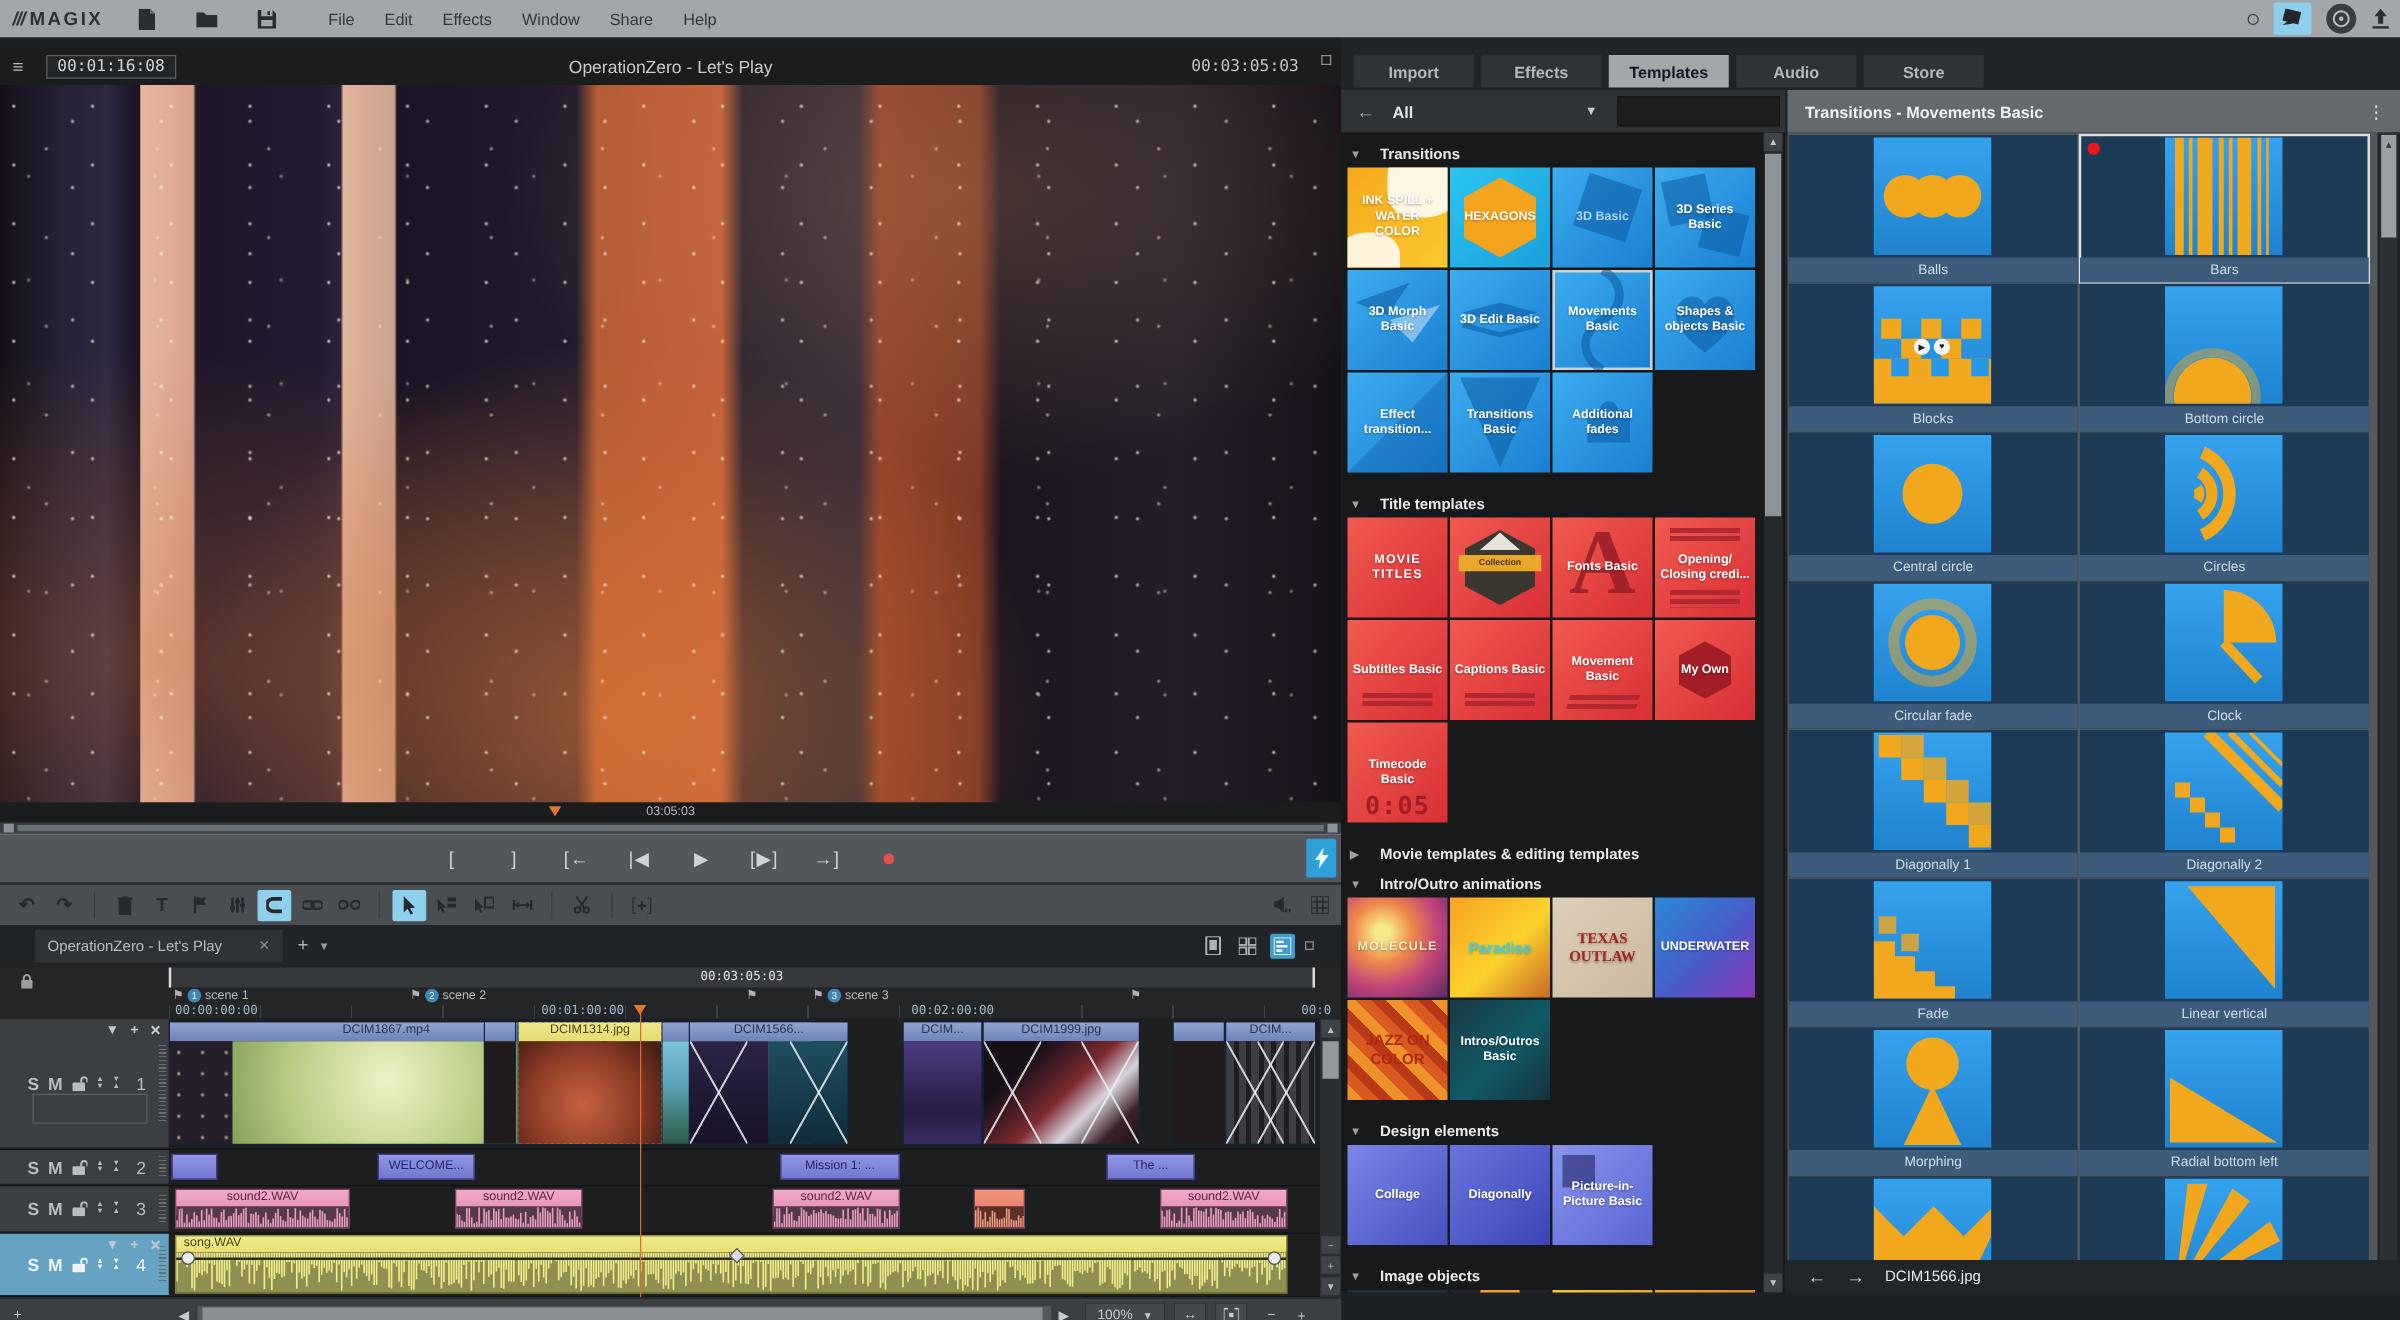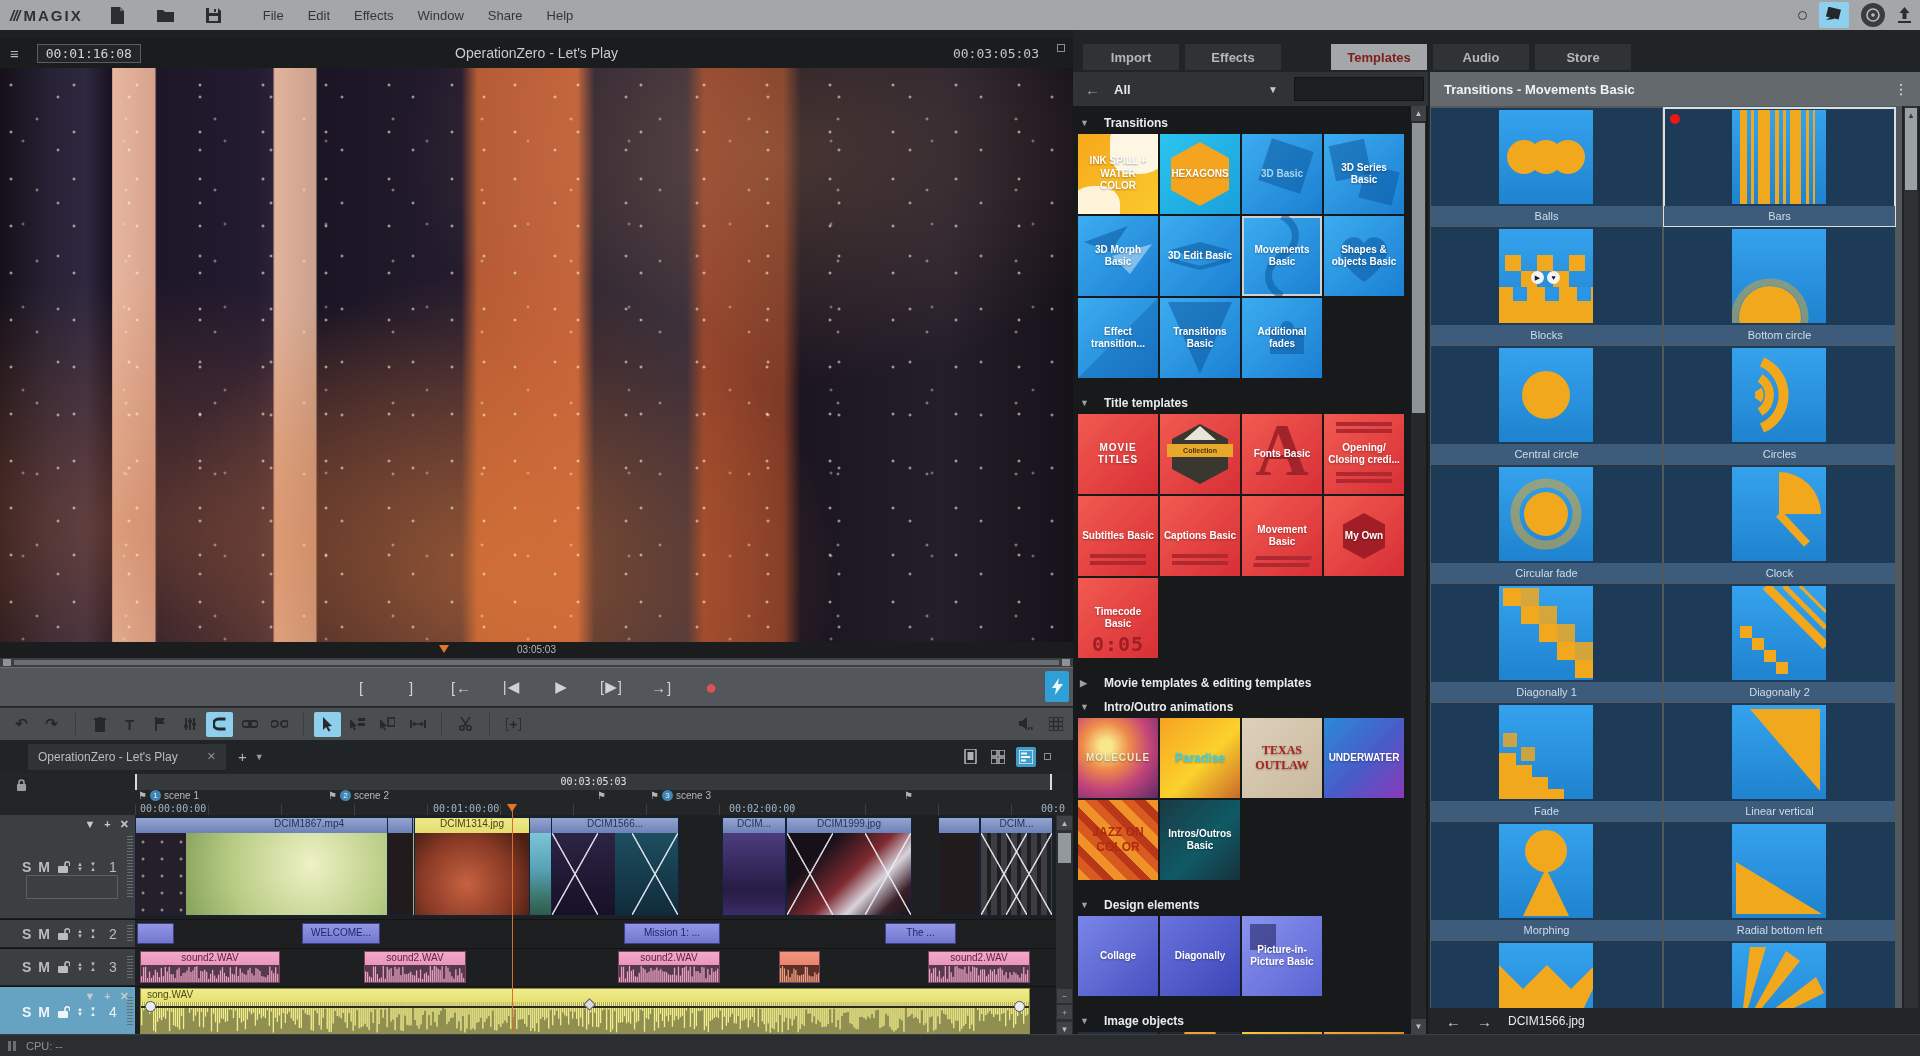--- a/index.html
+++ b/index.html
@@ -145,21 +145,21 @@
   .hs-box { background:#45494d; border:1px solid #303336; padding:0 6px; }
 
   .status { position:absolute; left:0; top:1034px; width:1920px; height:22px; background:#2b2e30; border-top:1px solid #3d4144; display:flex; align-items:center; color:#8d9296; font-size:11px; gap:8px; padding-left:8px; }
   .grid4 { width:10px; height:10px; background:
     linear-gradient(90deg,#6a6f72 3px, transparent 3px) 0 0/5px 5px; }
 
   
   .right { position:absolute; left:1073px; top:30px; width:847px; height:1004px; background:#212427; }
   .rtabs { position:absolute; left:0; top:14px; width:847px; height:26px; background:#212427; display:flex; gap:6px; padding-left:10px; }
   .rtab { width:96px; height:26px; background:#2f3336; color:#b4b8ba; font-size:13px; font-weight:bold; display:flex; align-items:center; justify-content:center; }
-  .rtab.active { background:#a4a7a9; color:#7f1d1d;margin-left:44px; }
+  .rtab.active { background:#a4a7a9; color:#0f172a; }
   .filterrow { position:absolute; left:0; top:42px; width:355px; height:34px; background:#2f3336; display:flex; align-items:center; }
   .back-arrow { margin-left:12px; color:#9da1a4; font-size:15px; }
   .filter-label { margin-left:14px; color:#e2e5e7; font-size:13px; font-weight:bold; }
   .filter-caret { position:absolute; left:195px; color:#c6cacc; font-size:10px; }
   .searchbox { position:absolute; left:221px; top:5px; width:130px; height:24px; background:#1c1e20; border:1px solid #121415; }
   .rheader { position:absolute; left:357px; top:42px; width:490px; height:34px; background:#63696d; display:flex; align-items:center; }
   .rheader span.t { margin-left:14px; color:#f0f3f4; font-size:13px; font-weight:bold; }
   .kebab { position:absolute; right:12px; color:#e8ebec; font-size:14px; letter-spacing:0; }
 
   .midpanel { position:absolute; left:0; top:76px; width:355px; height:928px; background:#17191b; overflow:hidden; }
@@ -1832,17 +1832,13 @@
       <span class="rthumb">▲</span>
     </div>
 
     <div class="rbottom">
       <span class="rb-arrow">←</span>
       <span class="rb-arrow">→</span>
       <span class="fname">DCIM1566.jpg</span>
     </div>
   </section>
 
-  <footer class="status">
-    <span class="grid4"></span>
-    <span>CPU: --</span>
-  </footer>
 </div>
 
 </body></html>

